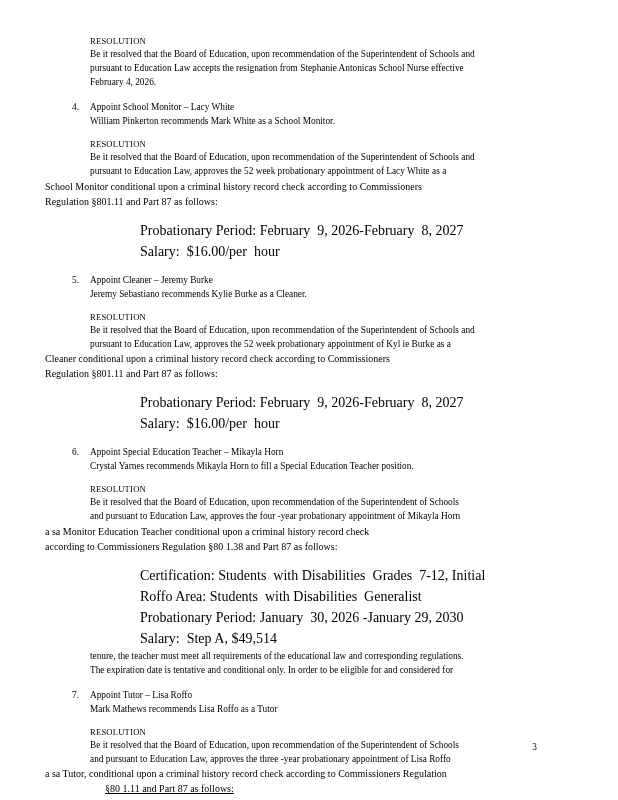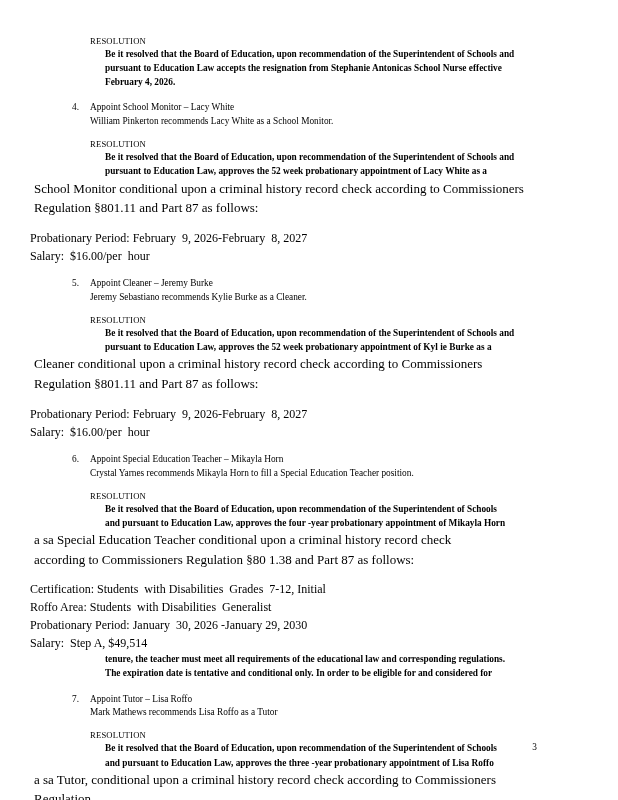--- a/index.html
+++ b/index.html
@@ -39,34 +39,34 @@
   }
   .listnum {
     width: 18px;
     flex: 0 0 18px;
   }
   .listbody {
     flex: 1 1 auto;
   }
   .listbody .l2 { display: block; }
   .detail {
-    font-size: 12px;
+    margin-left: 110px;
+    font-size: 14px;
     line-height: 1.5;
   }
   .detail div { white-space: pre; }
   .resbody {
-    margin-left: 75px;
+    margin-left: 60px;
     font-size: 9.3px;
     line-height: 1.52;
-    font-weight: bold;
   }
   .resbody .ln { display: block; }
   .full {
-    margin-left: 4px;
-    font-size: 13px;
+    margin-left: 15px;
+    font-size: 10px;
     line-height: 1.52;
   }
   .pagenum {
     position: absolute;
     right: 30px;
     bottom: 48px;
     font-size: 9.3px;
   }
 </style>
 </head>
@@ -78,21 +78,21 @@
   <div class="resbody">
     <span class="ln">Be it resolved  that the Board of Education,  upon  recommendation  of the Superintendent   of Schools and</span>
     <span class="ln">pursuant  to Education Law accepts the resignation  from Stephanie Antonicas School  Nurse effective</span>
     <span class="ln">February  4, 2026.</span>
   </div>
 
   <div class="listitem">
     <div class="listnum">4.</div>
     <div class="listbody">
       <span class="l2">Appoint School Monitor – Lacy White</span>
-      <span class="l2">William Pinkerton recommends  Lacy White as  a School Monitor.</span>
+      <span class="l2">William Pinkerton recommends  Mark White as  a School Monitor.</span>
     </div>
   </div>
 
   <div class="heading indent-hdr">RESOLUTION</div>
   <div class="resbody">
     <span class="ln">Be it resolved  that the Board  of Education,  upon  recommendation  of the Superintendent   of Schools and</span>
     <span class="ln">pursuant  to Education Law, approves the 52 week probationary  appointment of Lacy White      as   a</span>
   </div>
   <div class="full">
     <div>School Monitor                      conditional  upon  a criminal history record check according  to Commissioners</div>
@@ -134,21 +134,21 @@
       <span class="l2">Crystal Yarnes recommends  Mikayla Horn to fill a Special Education Teacher  position.</span>
     </div>
   </div>
 
   <div class="heading indent-hdr">RESOLUTION</div>
   <div class="resbody">
     <span class="ln">Be it resolved  that the Board  of Education,  upon  recommendation  of the Superintendent    of Schools</span>
     <span class="ln">and pursuant   to Education Law, approves the four      -year  probationary  appointment of Mikayla Horn</span>
   </div>
   <div class="full">
-    <div>a                     sa  Special Education  Teacher conditional upon  a criminal history record  check</div>
+    <div>a                     sa  Monitor Education  Teacher conditional upon  a criminal history record  check</div>
     <div>according  to Commissioners  Regulation  §80 1.38 and Part 87 as follows:</div>
   </div>
   <div class="spacer-md"></div>
   <div class="detail">
     <div>Certification: Students  with Disabilities  Grades  7-12, Initial</div>
     <div>Roffo Area: Students  with Disabilities  Generalist</div>
     <div>Probationary Period: January  30, 2026 -January 29, 2030</div>
     <div>Salary:  Step A, $49,514</div>
   </div>
   <div class="resbody">

